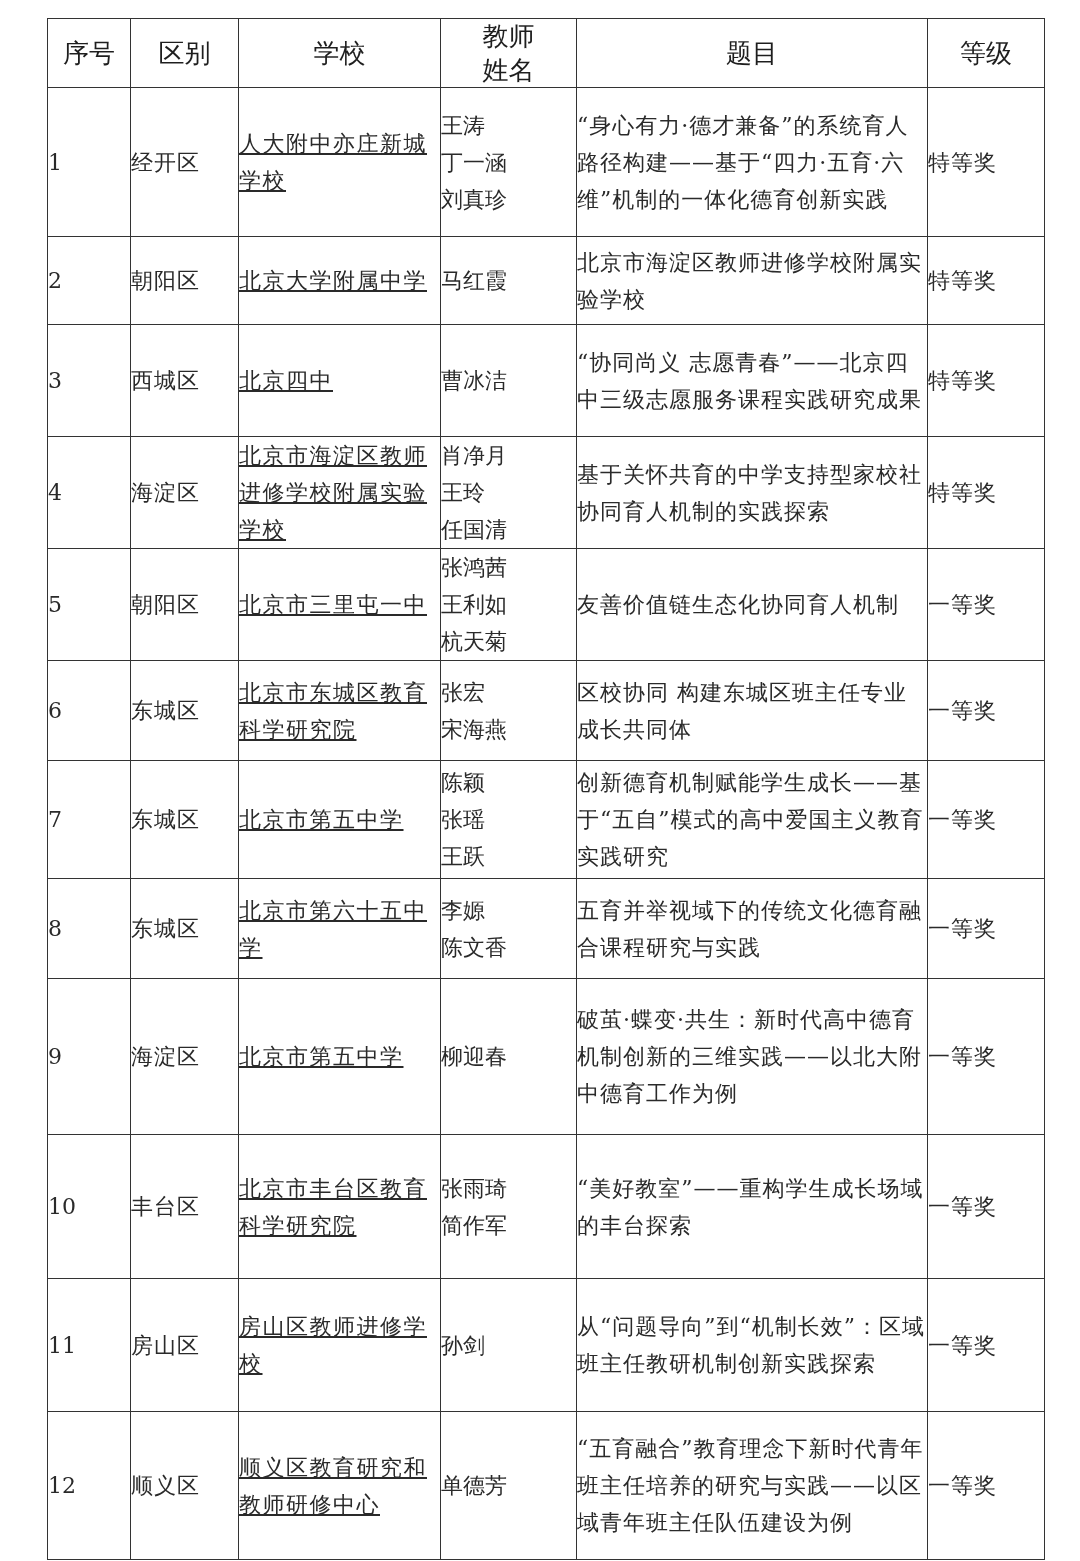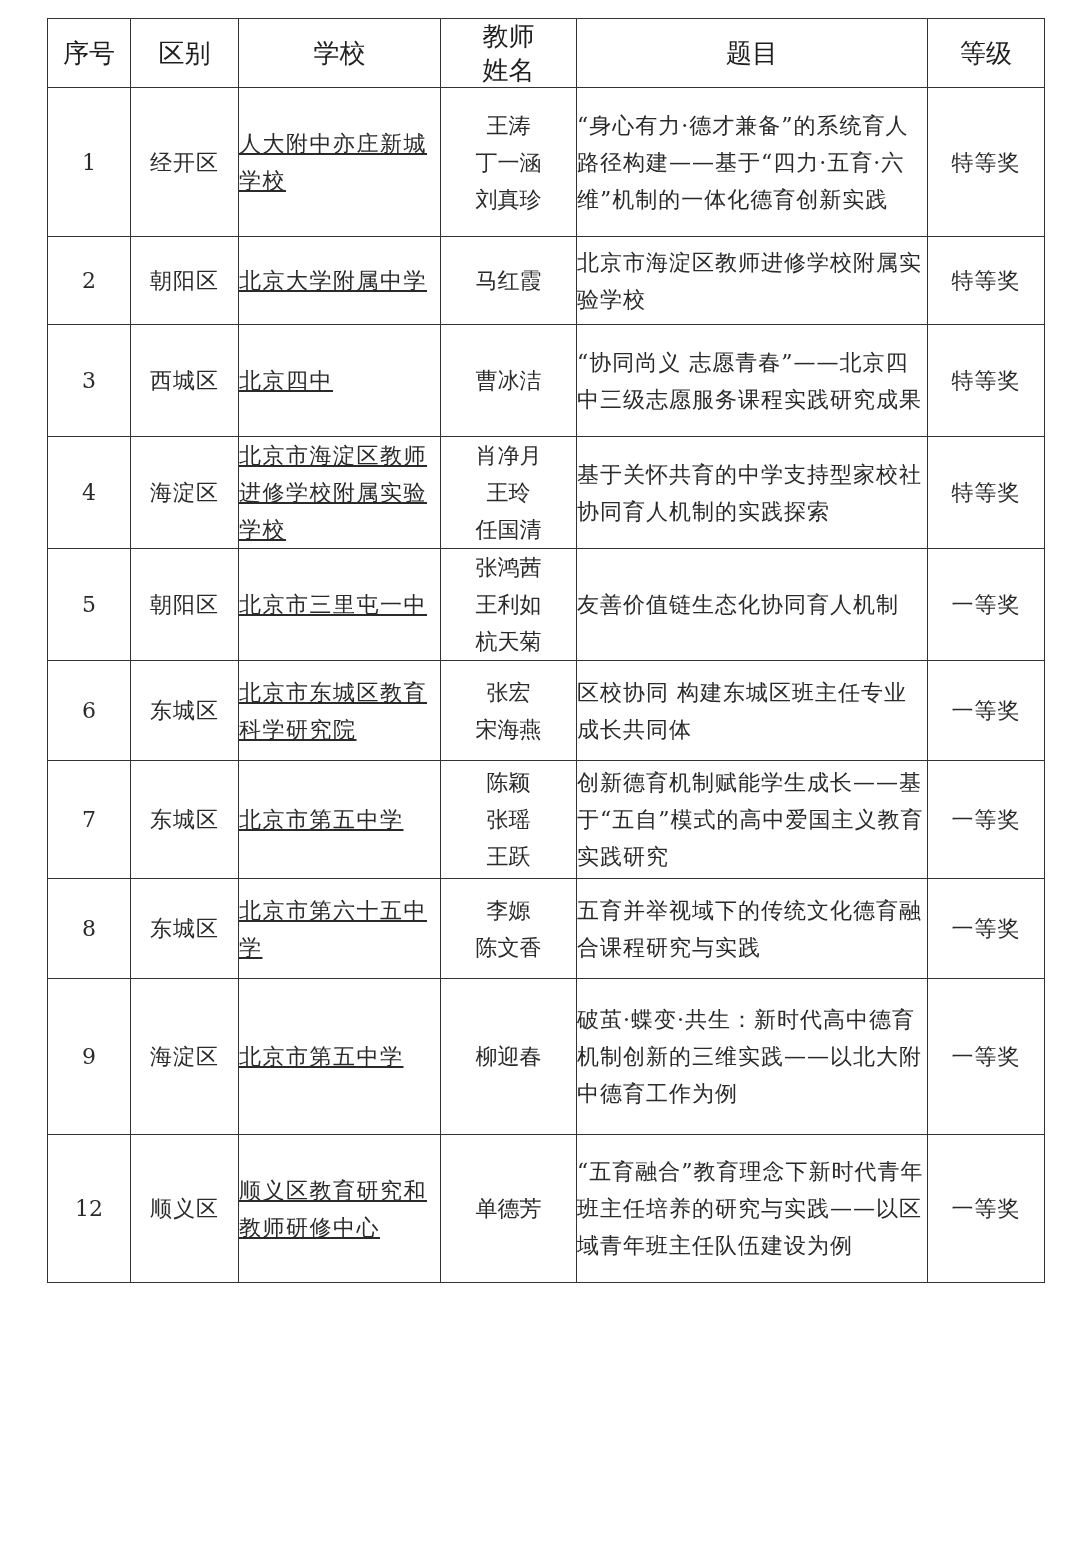--- a/index.html
+++ b/index.html
@@ -35,21 +35,20 @@
       line-height: 34px;
       text-align: center;
       color: #1e1e1e;
     }
     td {
       font-size: 22px;
       line-height: 37px;
       color: #2a2a2a;
     }
     td.c-no, td.c-district, td.c-teacher, td.c-level {
-      text-align: center;
     }
     td.c-school, td.c-topic {
       text-align: left;
       padding-left: 12px;
       padding-right: 10px;
     }
     td.c-topic {
       padding-left: 12px;
       padding-right: 8px;
       letter-spacing: 1px;
@@ -182,20 +181,41 @@
     <tr style="height:156px">
       <td class="c-no">9</td>
       <td class="c-district">海淀区</td>
       <td class="c-school">北京市第五中学</td>
       <td class="c-teacher">
         <span class="line">柳迎春</span>
       </td>
       <td class="c-topic">破茧·蝶变·共生：新时代高中德育机制创新的三维实践——以北大附中德育工作为例</td>
       <td class="c-level">一等奖</td>
     </tr>
+    <tr style="height:144px">
+      <td class="c-no">10</td>
+      <td class="c-district">丰台区</td>
+      <td class="c-school">北京市丰台区教育科学研究院</td>
+      <td class="c-teacher">
+        <span class="line">张雨琦</span>
+        <span class="line">简作军</span>
+      </td>
+      <td class="c-topic">“美好教室”——重构学生成长场域的丰台探索</td>
+      <td class="c-level">一等奖</td>
+    </tr>
+    <tr style="height:133px">
+      <td class="c-no">11</td>
+      <td class="c-district">房山区</td>
+      <td class="c-school">房山区教师进修学校</td>
+      <td class="c-teacher">
+        <span class="line">孙剑</span>
+      </td>
+      <td class="c-topic">从“问题导向”到“机制长效”：区域班主任教研机制创新实践探索</td>
+      <td class="c-level">一等奖</td>
+    </tr>
     <tr style="height:148px">
       <td class="c-no">12</td>
       <td class="c-district">顺义区</td>
       <td class="c-school">顺义区教育研究和教师研修中心</td>
       <td class="c-teacher">
         <span class="line">单德芳</span>
       </td>
       <td class="c-topic">“五育融合”教育理念下新时代青年班主任培养的研究与实践——以区域青年班主任队伍建设为例</td>
       <td class="c-level">一等奖</td>
     </tr>

